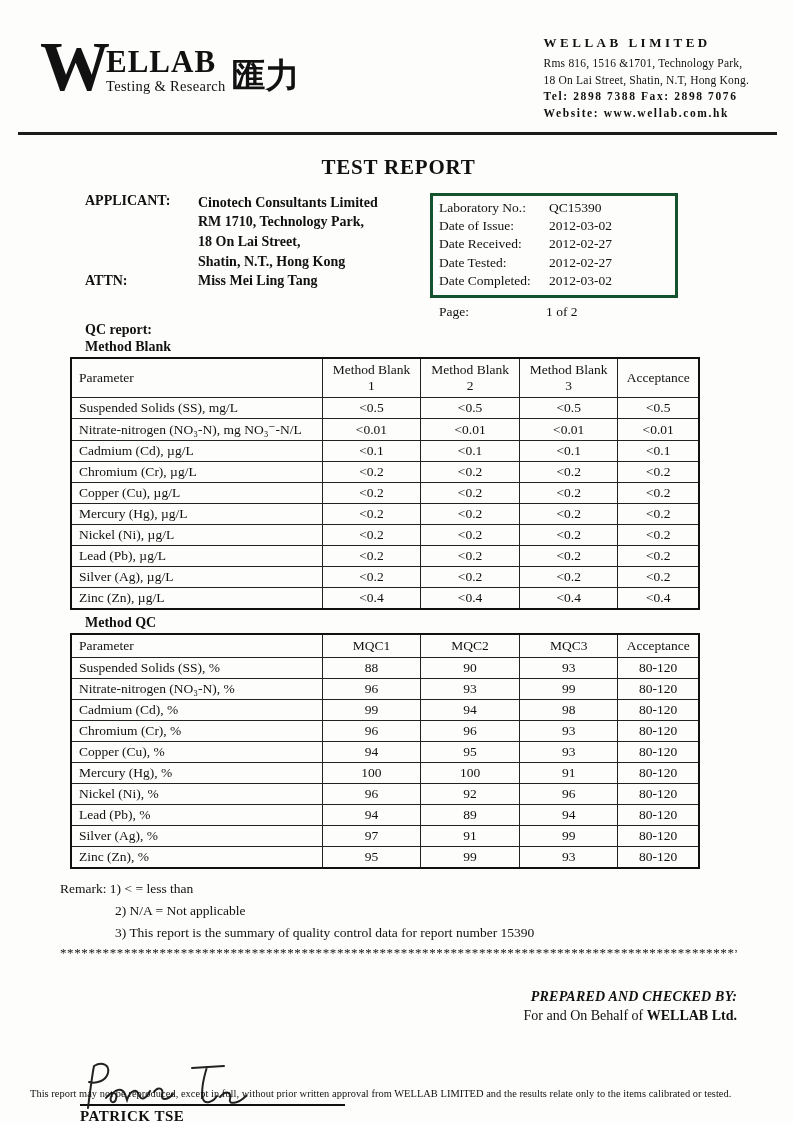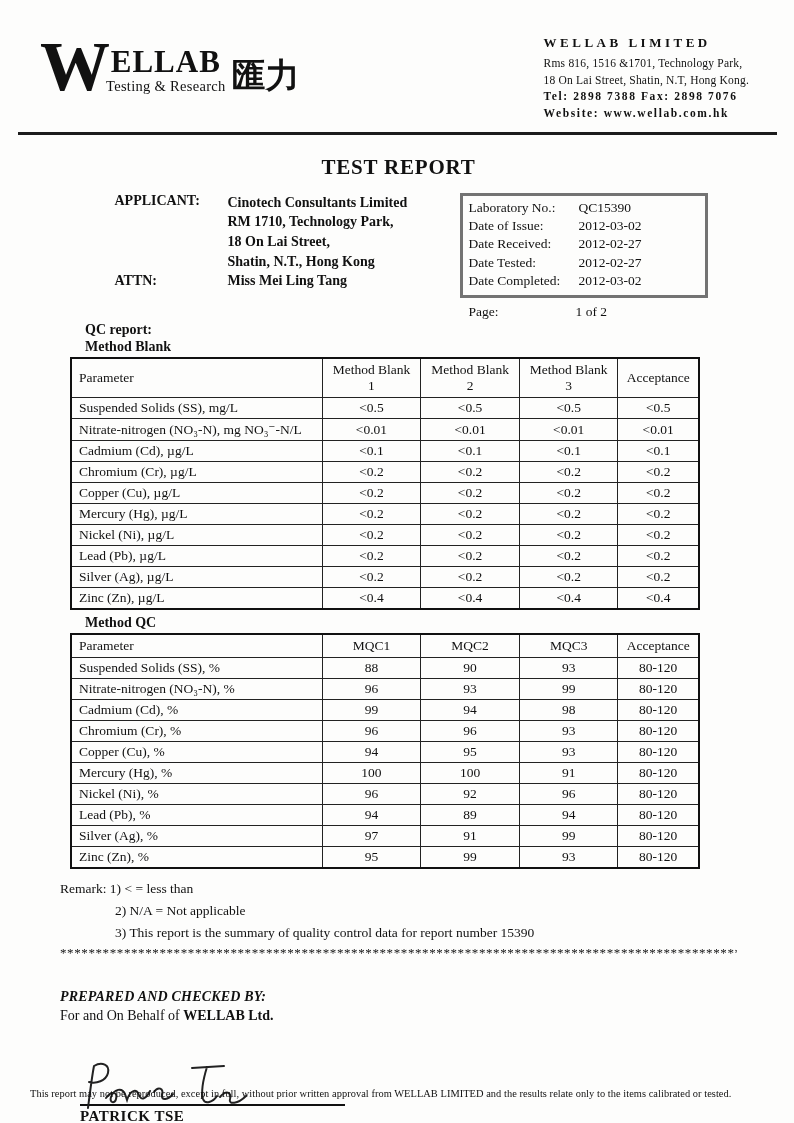--- a/index.html
+++ b/index.html
@@ -4,42 +4,42 @@
 <style>
   * { margin:0; padding:0; box-sizing:border-box; }
   html,body { background:#e9e9e9; }
   body { width:794px; height:1123px; margin:0 auto; font-family:"Liberation Serif","DejaVu Serif",serif; color:#111; }
   .page { position:relative; width:794px; height:1123px; background:#fdfdfc; overflow:hidden; padding:26px 57px 0 60px; }
 
   
   .header { display:flex; justify-content:space-between; align-items:flex-start; margin-left:-20px; margin-right:-12px; }
   .logo { display:flex; align-items:flex-end; margin-top:12px; }
   .logo-w { font-size:70px; font-weight:bold; line-height:0.82; letter-spacing:-2px; }
-  .logo-right { display:flex; flex-direction:column; margin-left:-2px;align-items:center; }
+  .logo-right { display:flex; flex-direction:column; margin-left:-2px; }
   .logo-ellab { font-size:31px; font-weight:bold; letter-spacing:1px; line-height:1; }
   .logo-tagline { font-size:14.5px; letter-spacing:0.3px; margin-top:1px; }
   .logo-cjk { font-size:34px; line-height:1; margin-left:6px; margin-bottom:2px; font-weight:bold; }
   .company { text-align:left; margin-top:8px; font-size:11.5px; line-height:1.45; }
   .company-name { font-size:13px; letter-spacing:3.5px; font-weight:bold; margin-bottom:2px; }
   .company-line { letter-spacing:0.2px; }
   .company-line.spaced { letter-spacing:1.6px; font-weight:bold; }
   .header-rule { border:none; border-top:3px solid #1c1c1c; margin:10px -40px 0 -42px; }
 
   
   .report-title { text-align:center; font-size:21px; font-weight:bold; letter-spacing:0.8px; margin-top:20px; }
 
   
-  .info-row { display:flex; justify-content:center; margin-top:13px; }
+  .info-row { display:flex; justify-content:flex-start; margin-top:13px; }
   .info-left { width:370px; padding-left:25px; }
   .applicant-line { display:flex; }
   .field-label { font-weight:bold; font-size:14px; width:113px; flex:none; }
   .addr { font-weight:bold; font-size:14px; line-height:1.42; }
   .attn-line { display:flex; margin-top:1px; font-weight:bold; font-size:14px; }
   .info-right { width:248px; }
-  .lab-box { border:3px solid #737373; padding:3px 19px 5px 6px; }
+  .lab-box { border:3px solid #14532d; padding:3px 19px 5px 6px; }
   .lab-row { display:flex; font-size:13.5px; line-height:1.36; }
   .lab-label { width:110px; flex:none; }
   .page-line { display:flex; font-size:13.5px; margin-top:6px; padding-left:9px; }
   .page-label { width:107px; flex:none; }
 
   
   .qc-label { font-weight:bold; font-size:14px; margin-top:2px; padding-left:25px; }
   .section-label { font-weight:bold; font-size:14px; padding-left:25px; margin-top:1px; }
 
   
@@ -54,21 +54,21 @@
   #qc-table th { height:22px; }
   #qc-table td, #qc-table th { }
 
   
   .remarks { margin-top:9px; font-size:13.5px; line-height:1.62; }
   .remark-line { }
   .remark-line + .remark-line { margin-left:55px; }
   .separator { font-size:13px; letter-spacing:0.6px; white-space:nowrap; overflow:hidden; width:100%; margin-top:1px; }
 
   
-  .prepared { margin-top:28px; font-size:14px; }
+  .prepared { margin-top:28px; font-size:14px;text-align:right; }
   .prepared-1 { font-style:italic; font-weight:bold; letter-spacing:0.2px; }
   .prepared-2 { margin-top:3px; }
   .prepared-2 b { font-weight:bold; }
   .sig-block { margin-top:36px; padding-left:20px; }
   .sig-line { width:265px; border-bottom:2px solid #111; position:relative; height:46px; }
   .sig-line svg { position:absolute; left:0; bottom:-6px; }
   .sig-name { font-weight:bold; font-size:15px; letter-spacing:0.5px; margin-top:2px; }
 
   
   .footer { position:absolute; left:30px; right:2px; bottom:24px; font-size:10.4px; letter-spacing:0.05px; white-space:nowrap; }

